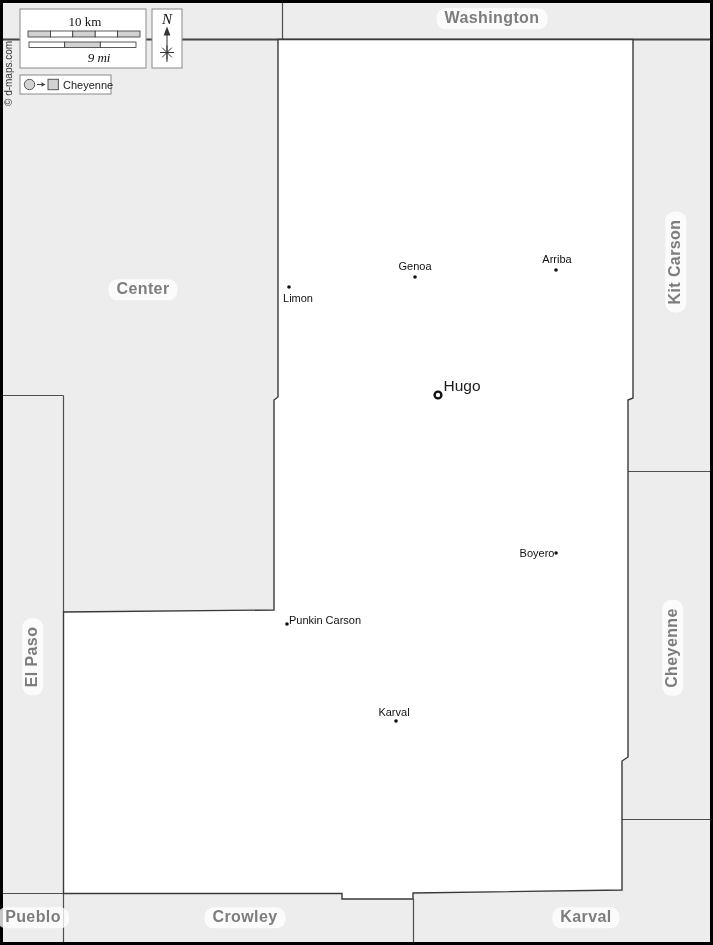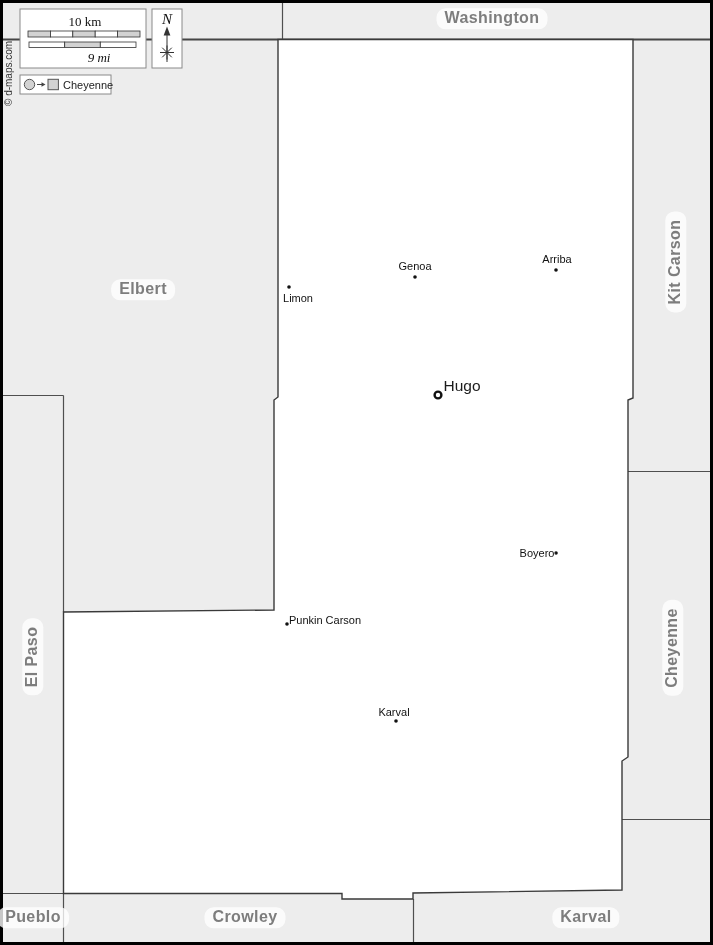--- a/index.html
+++ b/index.html
@@ -138,21 +138,21 @@
         <path d="M37 84.5 H43"></path>
         <polygon points="45.5,84.5 41.5,82.2 41.5,86.8" fill="#444" stroke="none"></polygon>
       </g>
       <rect x="48" y="79.3" width="10.4" height="10.4" fill="#d2d2d2" stroke="#555" stroke-width="1"></rect>
     </g>
 
     <rect x="1.5" y="1.5" width="710" height="942" fill="none" stroke="#000" stroke-width="3"></rect>
   </svg>
 
   <div class="lbl-county" style="left:492px; top:19px;">Washington</div>
-  <div class="lbl-county" style="left:143px; top:290px;">Elbert</div>
+  <div class="lbl-county" style="left:143px; top:290px;">Center</div>
   <div class="lbl-county rot" style="left:676px; top:262px;">Kit Carson</div>
   <div class="lbl-county rot" style="left:673px; top:648px;">Cheyenne</div>
   <div class="lbl-county rot" style="left:33px; top:657px;">El Paso</div>
   <div class="lbl-county" style="left:33px; top:918px;">Pueblo</div>
   <div class="lbl-county" style="left:245px; top:918px;">Crowley</div>
   <div class="lbl-county" style="left:586px; top:918px;">Karval</div>
 
   <div class="lbl-town" style="left:298px; top:298px;">Limon</div>
   <div class="lbl-town" style="left:415px; top:266px;">Genoa</div>
   <div class="lbl-town" style="left:557px; top:259px;">Arriba</div>

